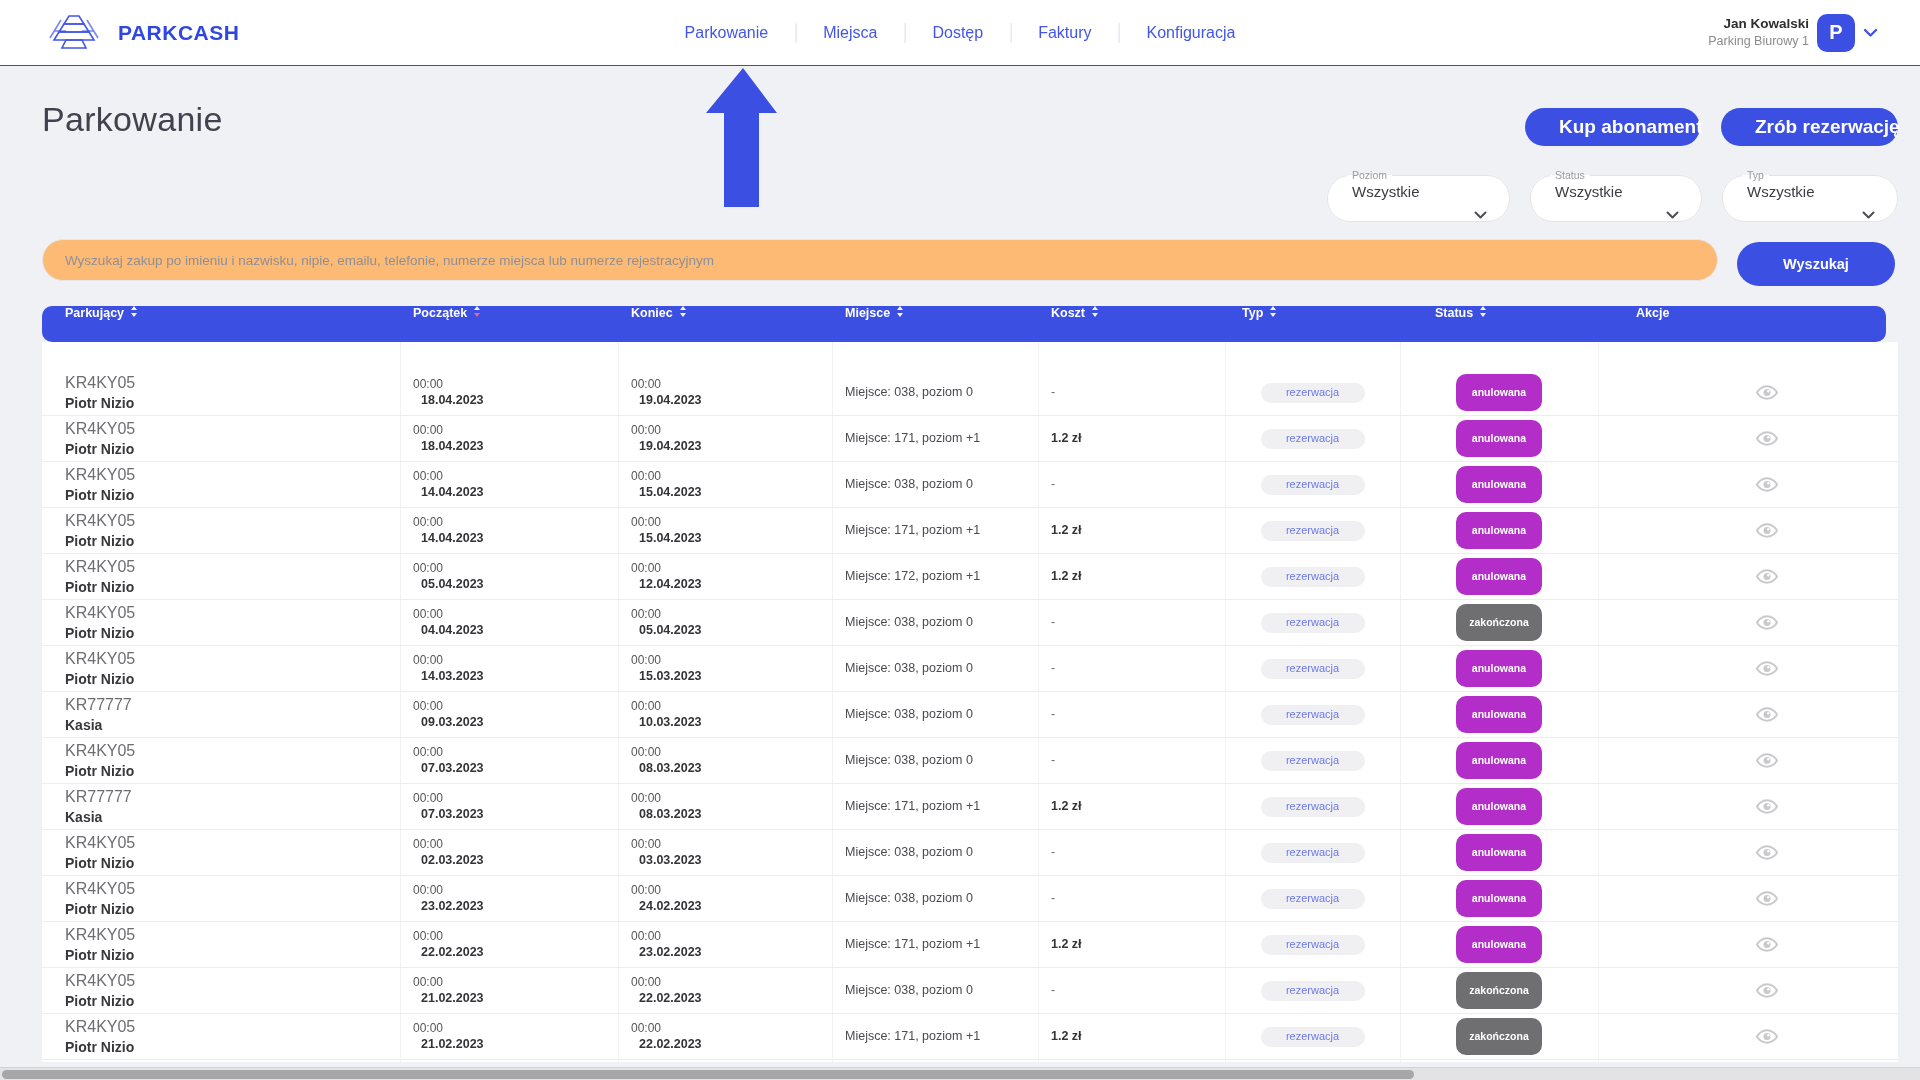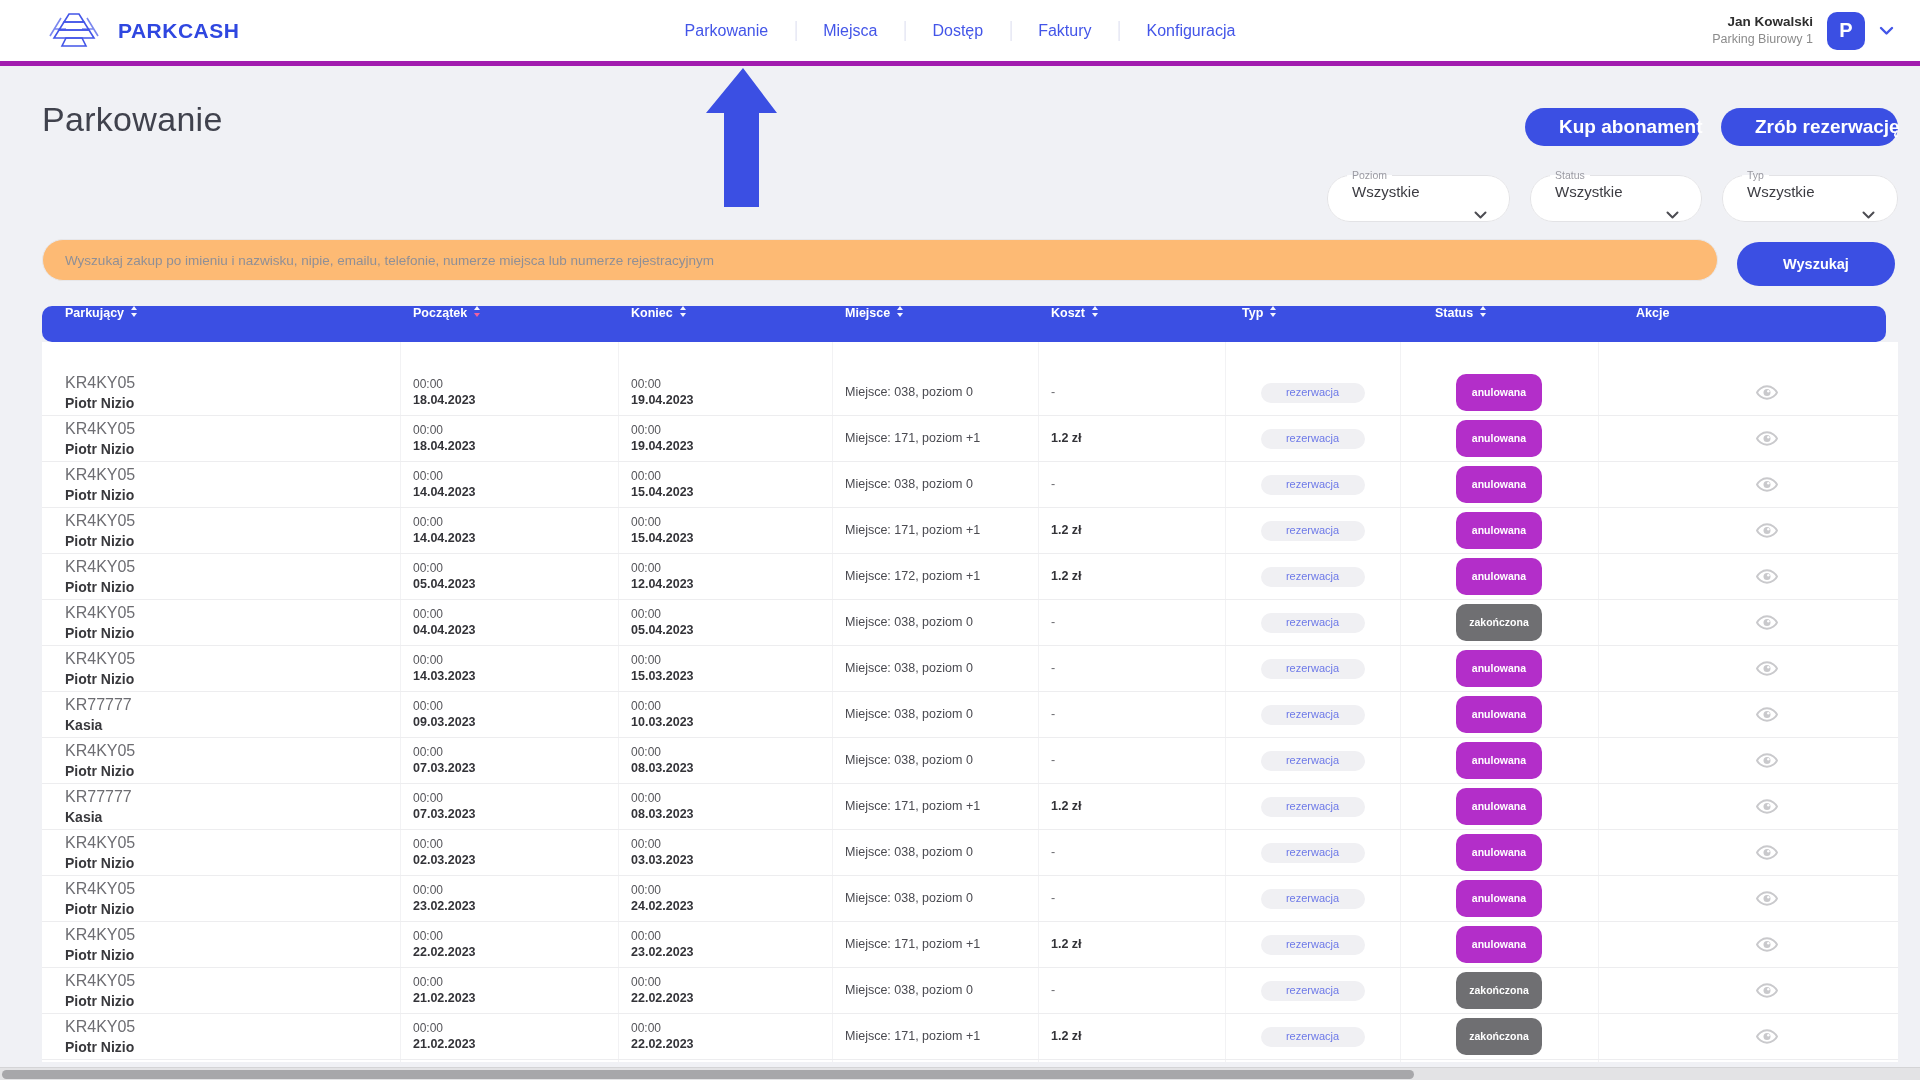--- a/index.html
+++ b/index.html
@@ -6,33 +6,33 @@
   html,body { width:1920px; height:1080px; overflow:hidden; }
   body {
     font-family:"Liberation Sans","DejaVu Sans",sans-serif;
     background:#f0f1f5; position:relative; color:#333;
   }
 
   
   .app-header {
     position:absolute; top:0; left:0; width:1920px; height:66px;
     background:#ffffff; display:flex; align-items:center;
-    padding:0 26px 0 42px; z-index:5; border-bottom:5px solid #a21caf;
+    padding:0 42px 0 42px; z-index:5; border-bottom:1px solid #a21caf;
   }
   .logo { display:flex; align-items:center; gap:12px; cursor:pointer; }
   .logo-text { font-size:21px; font-weight:bold; color:#2f47e0; letter-spacing:0.5px; }
   .main-nav {
     position:absolute; left:50%; transform:translateX(-50%);
     display:flex; align-items:center; gap:0;
   }
   .nav-item {
     color:#4355e8; font-size:16px; padding:0 27px; cursor:pointer; white-space:nowrap;
   }
   .nav-sep { width:1px; height:20px; background:#d9dbee; }
-  .user-area { margin-left:auto; display:flex; align-items:center; gap:14px; }
+  .user-area { margin-left:auto; display:flex; align-items:center; gap:8px; }
   .user-text { text-align:right; line-height:1.35; }
   .user-name { font-size:13.5px; font-weight:bold; color:#2e2e2e; }
   .user-parking { font-size:12.5px; color:#8b8b8b; }
   .avatar {
     width:38px; height:38px; border-radius:10px; background:#3b4fe3; color:#fff;
     font-size:20px; font-weight:bold; display:flex; align-items:center; justify-content:center;
     cursor:pointer;
   }
   .user-chevron { cursor:pointer; display:flex; align-items:center; }
 
@@ -110,21 +110,21 @@
   .tbody-spacer { height:28px; }
   .tr {
     display:grid; grid-template-columns:358px 218px 214px 206px 187px 175px 198px 1fr;
     height:46px; border-bottom:1px solid #ededef; position:relative;
   }
   .td { display:flex; flex-direction:column; justify-content:center; padding-left:13px; line-height:1.3; }
   .td:first-child { padding-left:23px; }
   .plate { font-size:16px; color:#6d6d72; }
   .pname { font-size:14px; font-weight:bold; color:#38383c; }
   .time { font-size:12px; color:#55555a; }
-  .date { font-size:12.5px; font-weight:bold; color:#333338; }
+  .date { font-size:12.5px; font-weight:bold; color:#333338;margin-left:8px; }
   .place { font-size:12.5px; color:#4a4a50; }
   .cost { font-size:12.5px; color:#6a6a6f; }
   .cost-value { font-weight:bold; color:#333338; }
   .td-center { align-items:center; padding-left:0; }
   .type-badge {
     background:#f0f0f3; color:#6d79e8; font-size:11px; border-radius:10px;
     width:104px; height:20px; display:flex; align-items:center; justify-content:center;
   }
   .status-badge {
     color:#fff; font-size:10.5px; border-radius:10px; font-weight:bold;

